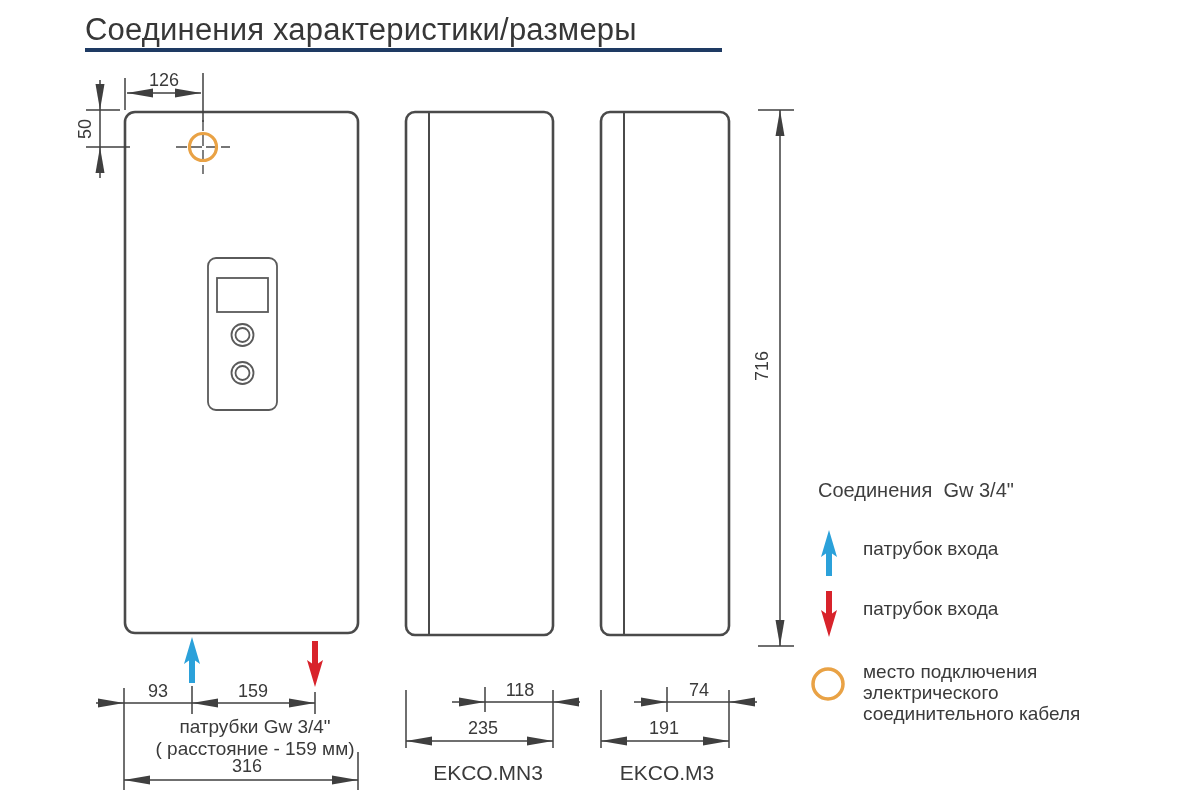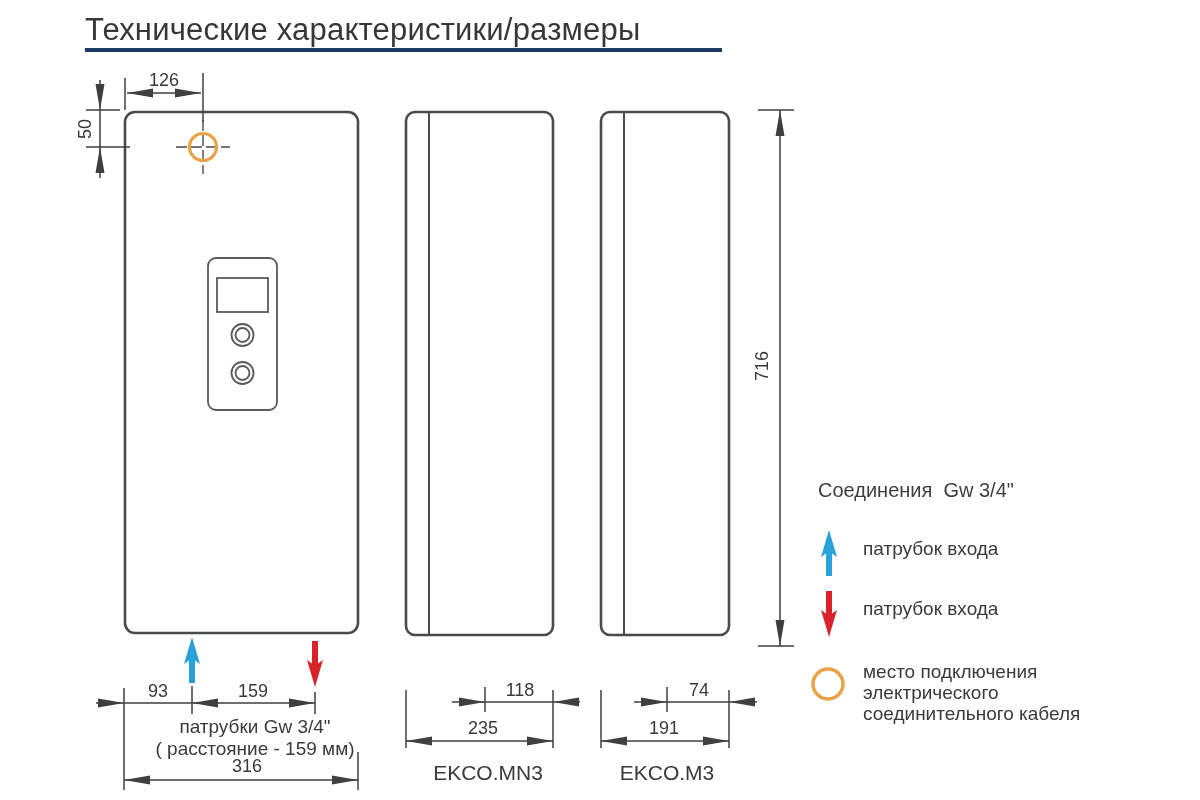--- a/index.html
+++ b/index.html
@@ -27,21 +27,21 @@
   text{fill:#3a3a3a;}
   .dim-text{font-size:18px;}
   .note-text{font-size:19px;}
   .model-text{font-size:21px;}
   .leg-head{font-size:20px;fill:#3f3f3f;}
   .leg-text{font-size:19px;fill:#3a3a3a;}
 </style>
 </head>
 <body>
 
-<div class="page-title">Технические характеристики/размеры</div>
+<div class="page-title">Соединения характеристики/размеры</div>
 <div class="title-rule"></div>
 
 <svg width="1200" height="800" viewBox="0 0 1200 800">
   <defs>
     <path id="ah" d="M0,0 L-26,-4.5 L-26,4.5 Z"></path>
     <path id="flow-arrow" d="M0,0 L-8,27 L-3,23.5 L-3,46 L3,46 L3,23.5 L8,27 Z"></path>
   </defs>
 
   <g>
     <rect x="125" y="112" width="233" height="521" rx="10" class="body-line"></rect>

